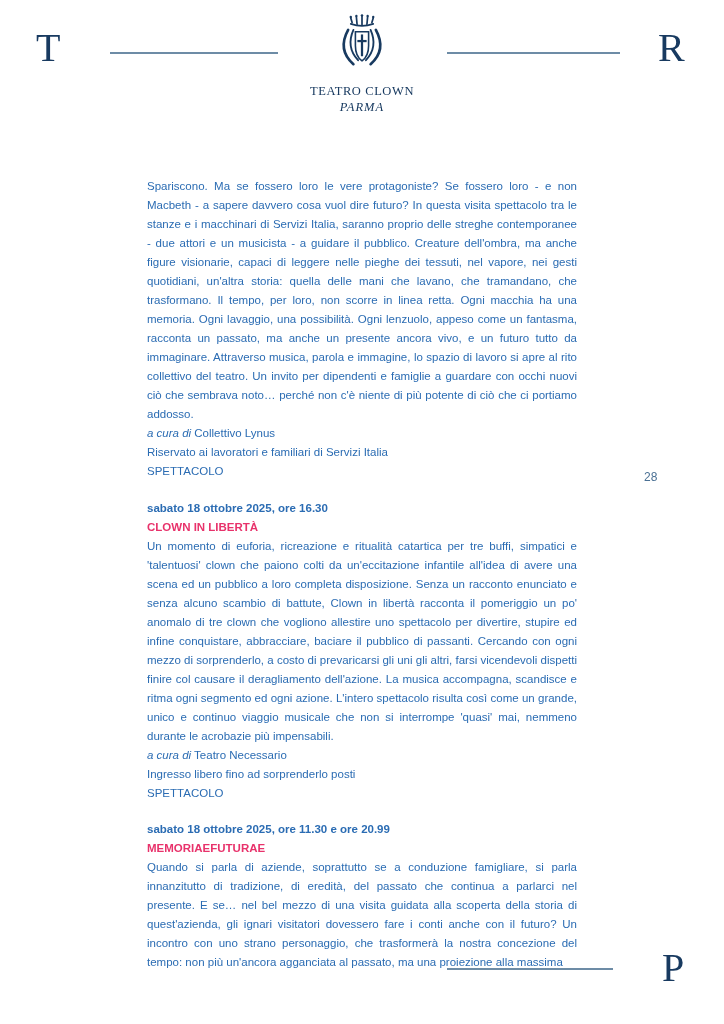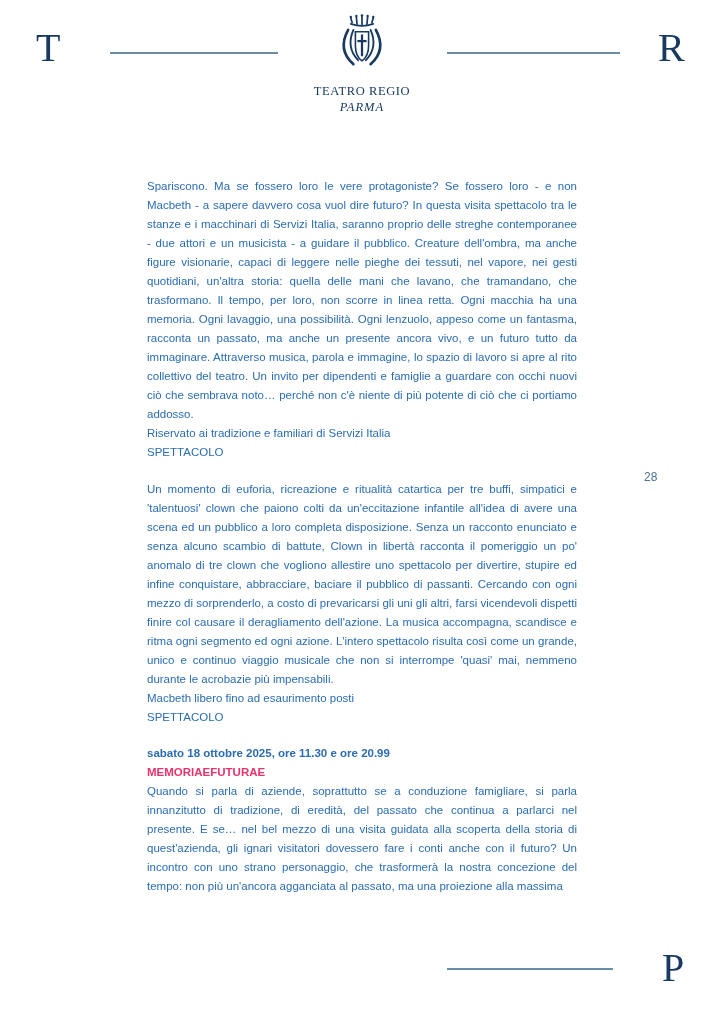--- a/index.html
+++ b/index.html
@@ -112,40 +112,44 @@
         <path d="M71,24 C82,44 79,62 63,76" stroke-width="4"></path>
         <path d="M63,24 C71,42 69,56 56,70" stroke-width="2.8"></path>
       </g>
 
       <g stroke="#183a60" fill="none">
         <path d="M40,27 L60,27 L60,48 Q60,64 50,71 Q40,64 40,48 Z" stroke-width="2.4"></path>
         <line x1="50" y1="31" x2="50" y2="64" stroke-width="3.4"></line>
         <line x1="43" y1="41" x2="57" y2="41" stroke-width="3.4"></line>
       </g>
     </svg>
-    <div class="logo-title">TEATRO REGIO</div>
+    <div class="logo-title">TEATRO CLOWN</div>
     <div class="logo-sub">PARMA</div>
   </div>
 
   <div class="rule" id="rule-top-right"></div>
   <div class="corner-letter" id="hdr-right">R</div>
 
   <div class="page-number">28</div>
 
   <div class="content">
 
     <section>
       <p class="body-par">Spariscono. Ma se fossero loro le vere protagoniste? Se fossero loro - e non Macbeth - a sapere davvero cosa vuol dire futuro? In questa visita spettacolo tra le stanze e i macchinari di Servizi Italia, saranno proprio delle streghe contemporanee - due attori e un musicista - a guidare il pubblico. Creature dell'ombra, ma anche figure visionarie, capaci di leggere nelle pieghe dei tessuti, nel vapore, nei gesti quotidiani, un'altra storia: quella delle mani che lavano, che tramandano, che trasformano. Il tempo, per loro, non scorre in linea retta. Ogni macchia ha una memoria. Ogni lavaggio, una possibilità. Ogni lenzuolo, appeso come un fantasma, racconta un passato, ma anche un presente ancora vivo, e un futuro tutto da immaginare. Attraverso musica, parola e immagine, lo spazio di lavoro si apre al rito collettivo del teatro. Un invito per dipendenti e famiglie a guardare con occhi nuovi ciò che sembrava noto… perché non c'è niente di più potente di ciò che ci portiamo addosso.</p>
-      <p>Riservato ai tradizione e familiari di Servizi Italia</p>
+      <p class="credit"><em>a cura di</em> <span>Collettivo Lynus</span></p>
+      <p>Riservato ai lavoratori e familiari di Servizi Italia</p>
       <p>SPETTACOLO</p>
     </section>
 
     <section>
+      <p class="date-line">sabato 18 ottobre 2025, ore 16.30</p>
+      <p class="event-title">CLOWN IN LIBERTÀ</p>
       <p class="body-par">Un momento di euforia, ricreazione e ritualità catartica per tre buffi, simpatici e 'talentuosi' clown che paiono colti da un'eccitazione infantile all'idea di avere una scena ed un pubblico a loro completa disposizione. Senza un racconto enunciato e senza alcuno scambio di battute, Clown in libertà racconta il pomeriggio un po' anomalo di tre clown che vogliono allestire uno spettacolo per divertire, stupire ed infine conquistare, abbracciare, baciare il pubblico di passanti. Cercando con ogni mezzo di sorprenderlo, a costo di prevaricarsi gli uni gli altri, farsi vicendevoli dispetti finire col causare il deragliamento dell'azione. La musica accompagna, scandisce e ritma ogni segmento ed ogni azione. L'intero spettacolo risulta così come un grande, unico e continuo viaggio musicale che non si interrompe 'quasi' mai, nemmeno durante le acrobazie più impensabili.</p>
-      <p>Macbeth libero fino ad esaurimento posti</p>
+      <p class="credit"><em>a cura di</em> <span>Teatro Necessario</span></p>
+      <p>Ingresso libero fino ad sorprenderlo posti</p>
       <p>SPETTACOLO</p>
     </section>
 
     <section>
       <p class="date-line">sabato 18 ottobre 2025, ore 11.30 e ore 20.99</p>
       <p class="event-title">MEMORIAEFUTURAE</p>
       <p class="body-par">Quando si parla di aziende, soprattutto se a conduzione famigliare, si parla innanzitutto di tradizione, di eredità, del passato che continua a parlarci nel presente. E se… nel bel mezzo di una visita guidata alla scoperta della storia di quest'azienda, gli ignari visitatori dovessero fare i conti anche con il futuro? Un incontro con uno strano personaggio, che trasformerà la nostra concezione del tempo: non più un'ancora agganciata al passato, ma una proiezione alla massima</p>
     </section>
 
   </div>

